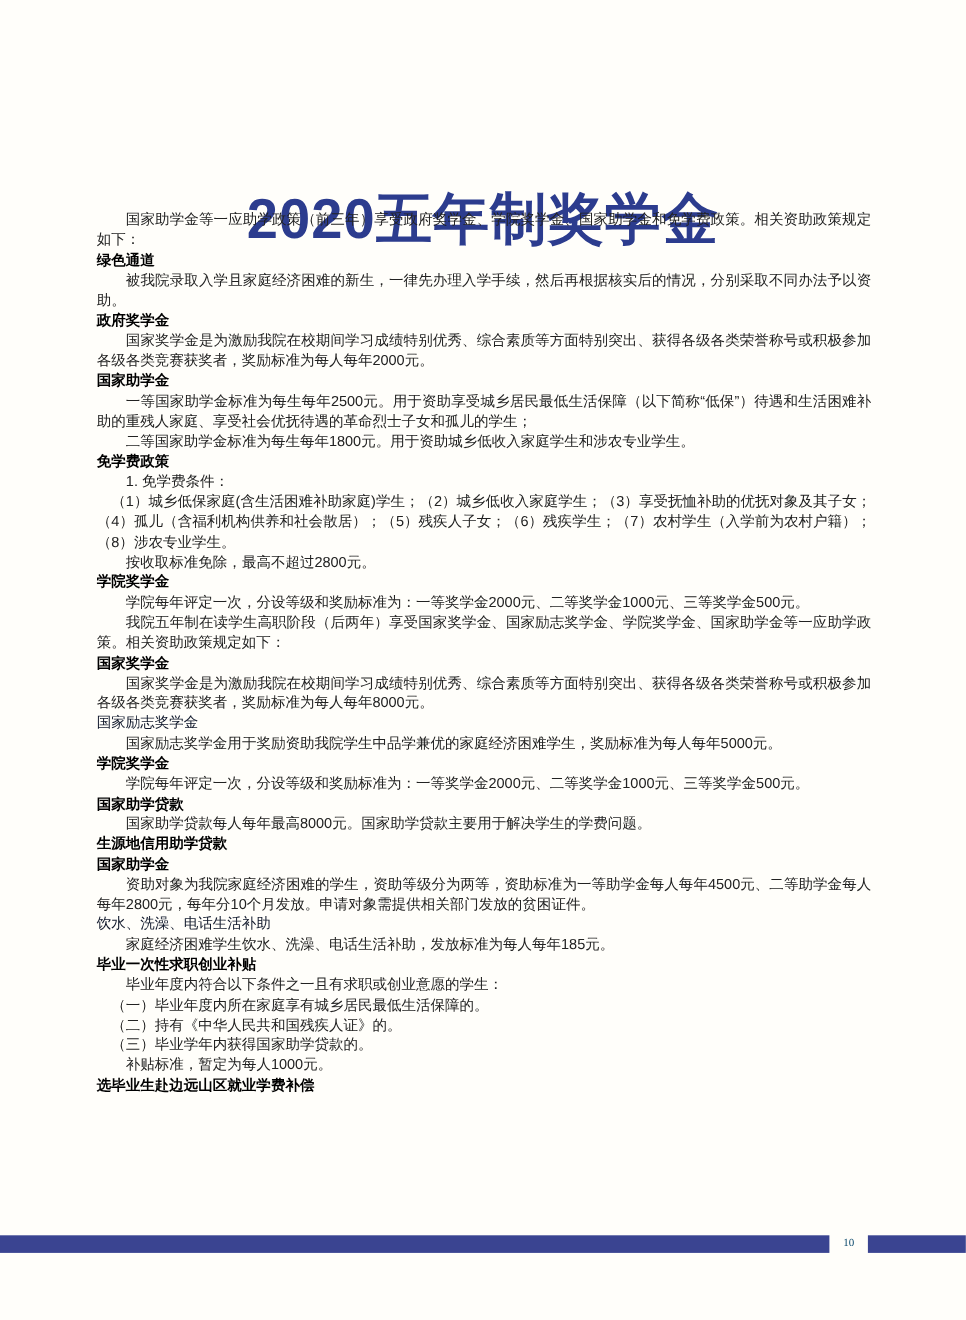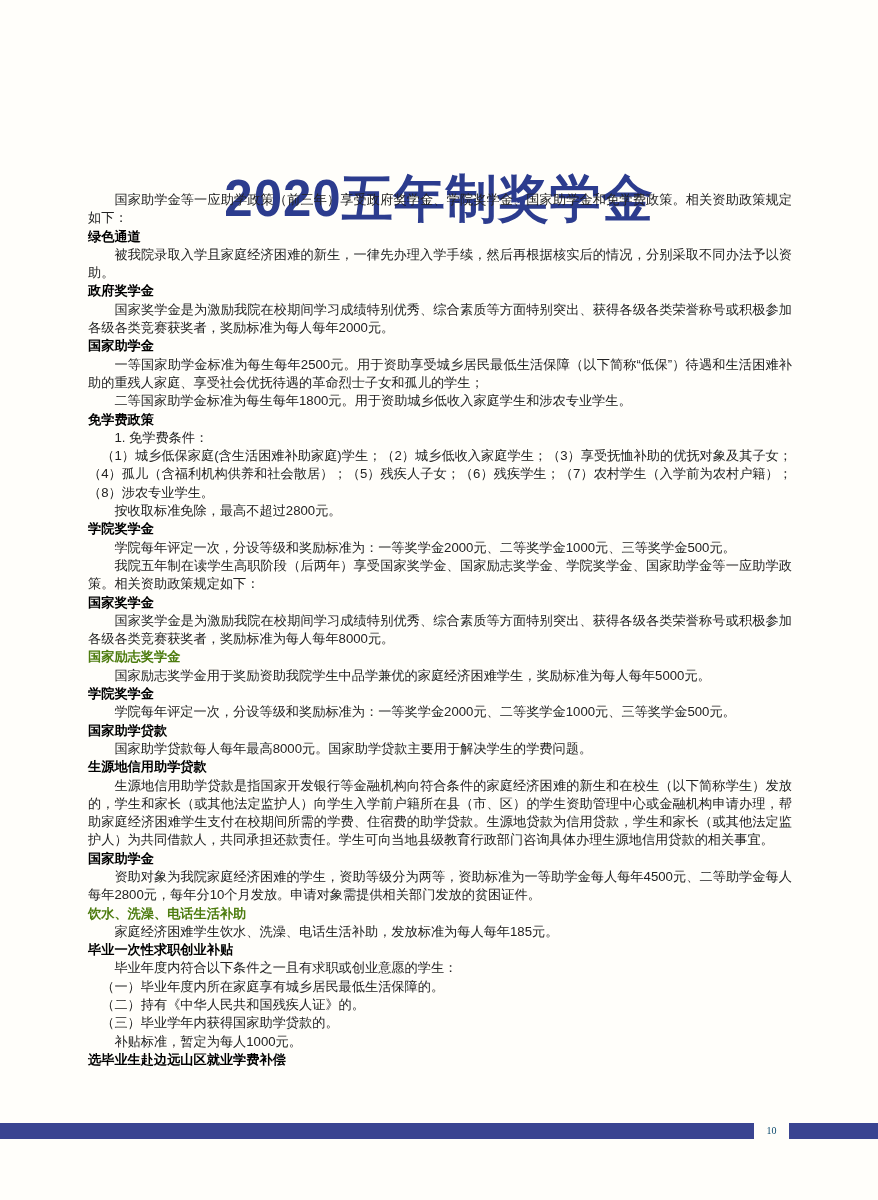--- a/index.html
+++ b/index.html
@@ -9,21 +9,21 @@
 
   .title{position:absolute;left:0;top:120px;width:878px;text-align:center;
          font-size:51px;font-weight:bold;color:#2c3c8e;letter-spacing:1px;
          line-height:1.2;margin-top:48px;}
 
   .content{position:absolute;left:88px;top:191px;width:704px;
            font-size:13.2px;line-height:18.3px;color:#222;
            text-align:justify;text-justify:inter-ideograph;}
   .content p{margin:0;padding:0;}
   .h-blue{color:#000000;font-weight:bold;text-indent:0;}
-  .h-plain{color:#4d7c0f;font-weight:bold;text-indent:0;}
+  .h-plain{color:#0f172a;font-weight:normal;text-indent:0;}
   .p-std{text-indent:2em;}
   .p-br{text-indent:1em;}
   .p-sub{text-indent:2.3em;}
 
   .bar{position:absolute;top:1123px;height:16px;background:#3a4491;}
   .bar-left{left:0;width:754px;}
   .bar-right{left:789px;width:89px;}
   .page-num{position:absolute;left:752px;top:1122px;width:39px;height:18px;
             text-align:center;font-family:"Liberation Serif","DejaVu Serif",serif;
             font-size:10px;color:#0c4a6e;line-height:18px;}
@@ -51,21 +51,20 @@
       <p class="p-std">我院五年制在读学生高职阶段（后两年）享受国家奖学金、国家励志奖学金、学院奖学金、国家助学金等一应助学政策。相关资助政策规定如下：</p>
       <p class="h-blue">国家奖学金</p>
       <p class="p-std">国家奖学金是为激励我院在校期间学习成绩特别优秀、综合素质等方面特别突出、获得各级各类荣誉称号或积极参加各级各类竞赛获奖者，奖励标准为每人每年8000元。</p>
       <p class="h-plain">国家励志奖学金</p>
       <p class="p-std">国家励志奖学金用于奖励资助我院学生中品学兼优的家庭经济困难学生，奖励标准为每人每年5000元。</p>
       <p class="h-blue">学院奖学金</p>
       <p class="p-std">学院每年评定一次，分设等级和奖励标准为：一等奖学金2000元、二等奖学金1000元、三等奖学金500元。</p>
       <p class="h-blue">国家助学贷款</p>
       <p class="p-std">国家助学贷款每人每年最高8000元。国家助学贷款主要用于解决学生的学费问题。</p>
       <p class="h-blue">生源地信用助学贷款</p>
-      <p class="p-std">生源地信用助学贷款是指国家开发银行等金融机构向符合条件的家庭经济困难的新生和在校生（以下简称学生）发放的，学生和家长（或其他法定监护人）向学生入学前户籍所在县（市、区）的学生资助管理中心或金融机构申请办理，帮助家庭经济困难学生支付在校期间所需的学费、住宿费的助学贷款。生源地贷款为信用贷款，学生和家长（或其他法定监护人）为共同借款人，共同承担还款责任。学生可向当地县级教育行政部门咨询具体办理生源地信用贷款的相关事宜。</p>
       <p class="h-blue">国家助学金</p>
       <p class="p-std">资助对象为我院家庭经济困难的学生，资助等级分为两等，资助标准为一等助学金每人每年4500元、二等助学金每人每年2800元，每年分10个月发放。申请对象需提供相关部门发放的贫困证件。</p>
       <p class="h-plain">饮水、洗澡、电话生活补助</p>
       <p class="p-std">家庭经济困难学生饮水、洗澡、电话生活补助，发放标准为每人每年185元。</p>
       <p class="h-blue">毕业一次性求职创业补贴</p>
       <p class="p-std">毕业年度内符合以下条件之一且有求职或创业意愿的学生：</p>
       <p class="p-br">（一）毕业年度内所在家庭享有城乡居民最低生活保障的。</p>
       <p class="p-br">（二）持有《中华人民共和国残疾人证》的。</p>
       <p class="p-br">（三）毕业学年内获得国家助学贷款的。</p>
       <p class="p-std">补贴标准，暂定为每人1000元。</p>

